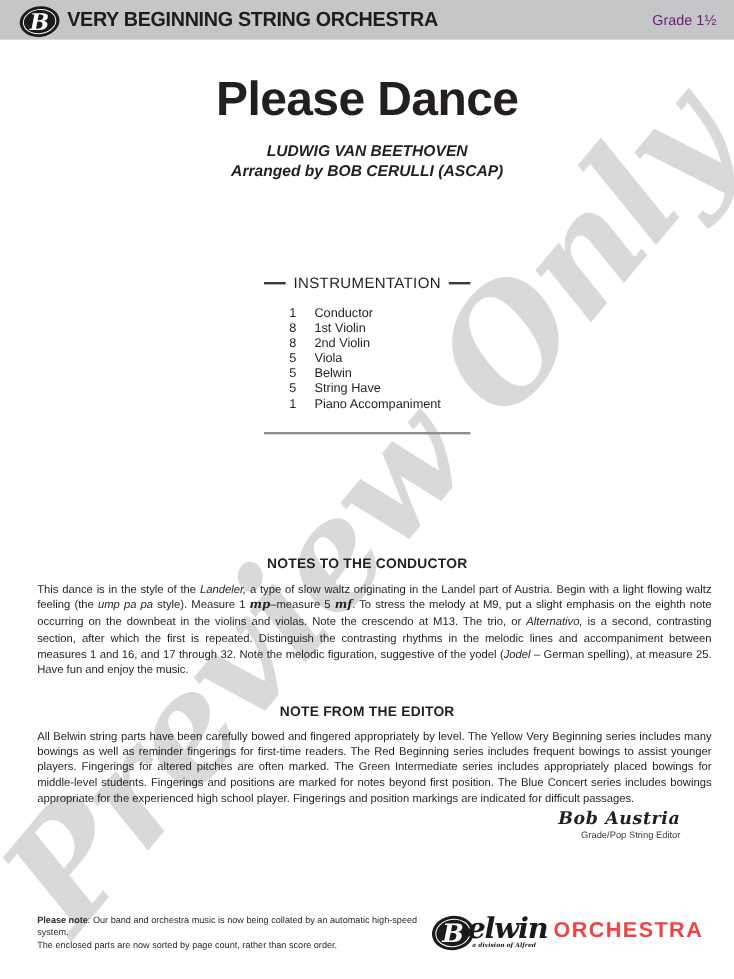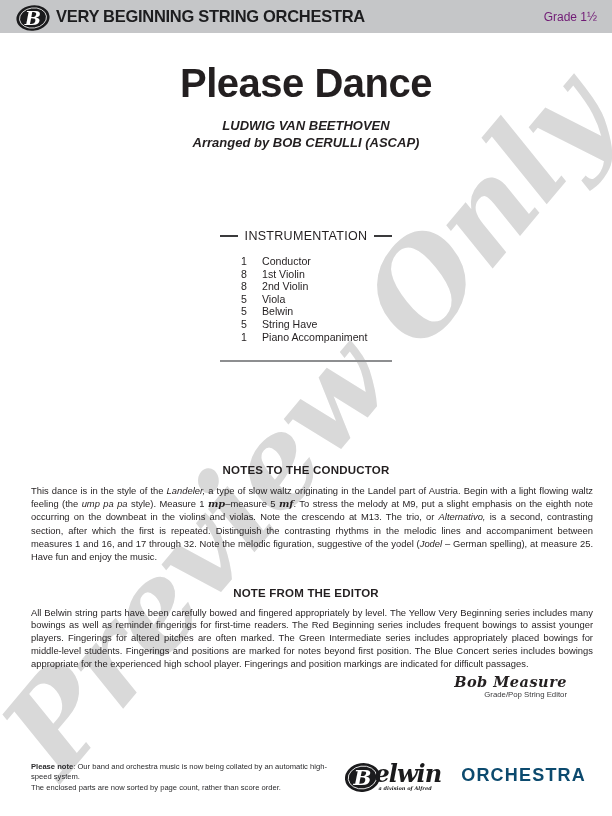--- a/index.html
+++ b/index.html
@@ -127,23 +127,23 @@
     font-size: 24px; line-height: 22px; letter-spacing: -1px;
     color: #1a1a1c;
   }
   .belwin-division {
     font-family: "DejaVu Serif", serif;
     font-style: italic; font-weight: bold;
     font-size: 5px; line-height: 6px; text-align: left;
     color: #1a1a1c; margin-left: 4px;
   }
   .belwin-orchestra {
-    margin-left: 20px;
+    margin-left: 5px;
     font-size: 18px; font-weight: 600; letter-spacing: 1.2px;
-    color: #0c4a6e; position: relative; top: -2px;
+    color: #ef4444; position: relative; top: -2px;
   }
 </style>
 </head>
 <body>
 
 <div class="page">
 
   <div class="watermark">Preview Only</div>
 
   <div class="content">
@@ -203,21 +203,21 @@
 
     <section>
       <h2 class="section-head conductor-head">NOTES TO THE CONDUCTOR</h2>
       <p class="body-text"><span>This dance is in the style of the </span><span class="it">Landeler,</span><span> a type of slow waltz originating in the Landel part of Austria. Begin with a light flowing waltz feeling (the </span><span class="it">ump pa pa</span><span> style). Measure 1 </span><span class="dyn">mp</span><span>–measure 5 </span><span class="dyn">mf</span><span>. To stress the melody at M9, put a slight emphasis on the eighth note occurring on the downbeat in the violins and violas. Note the crescendo at M13. The trio, or </span><span class="it">Alternativo,</span><span> is a second, contrasting section, after which the first is repeated. Distinguish the contrasting rhythms in the melodic lines and accompaniment between measures 1 and 16, and 17 through 32. Note the melodic figuration, suggestive of the yodel (</span><span class="it">Jodel</span><span> – German spelling), at measure 25. Have fun and enjoy the music.</span></p>
     </section>
 
     <section>
       <h2 class="section-head editor-head">NOTE FROM THE EDITOR</h2>
       <p class="body-text editor-body">All Belwin string parts have been carefully bowed and fingered appropriately by level. The Yellow Very Beginning series includes many bowings as well as reminder fingerings for first-time readers. The Red Beginning series includes frequent bowings to assist younger players. Fingerings for altered pitches are often marked. The Green Intermediate series includes appropriately placed bowings for middle-level students. Fingerings and positions are marked for notes beyond first position. The Blue Concert series includes bowings appropriate for the experienced high school player. Fingerings and position markings are indicated for difficult passages.</p>
       <div class="signature">
-        <div class="sig-name">Bob Measure</div>
+        <div class="sig-name">Bob Austria</div>
         <div class="sig-title">Grade/Pop String Editor</div>
       </div>
     </section>
 
   </div>
 
   <footer class="footer">
     <div class="please-note">
       <div><span class="bold">Please note</span><span>: Our band and orchestra music is now being collated by an automatic high-speed system.</span></div>
       <div>The enclosed parts are now sorted by page count, rather than score order.</div>

